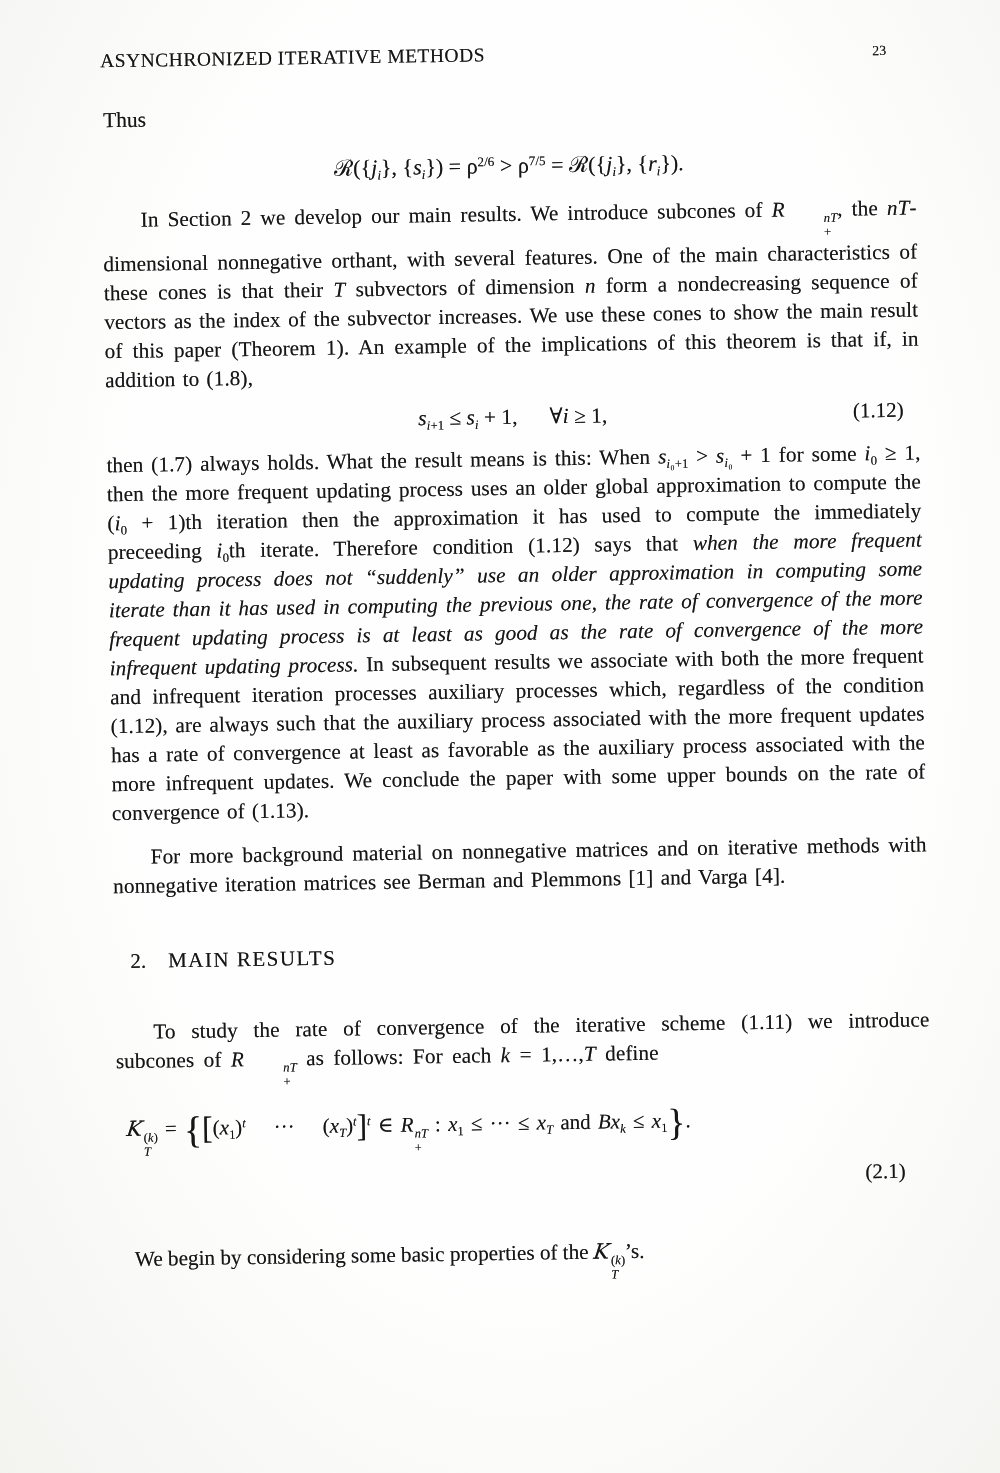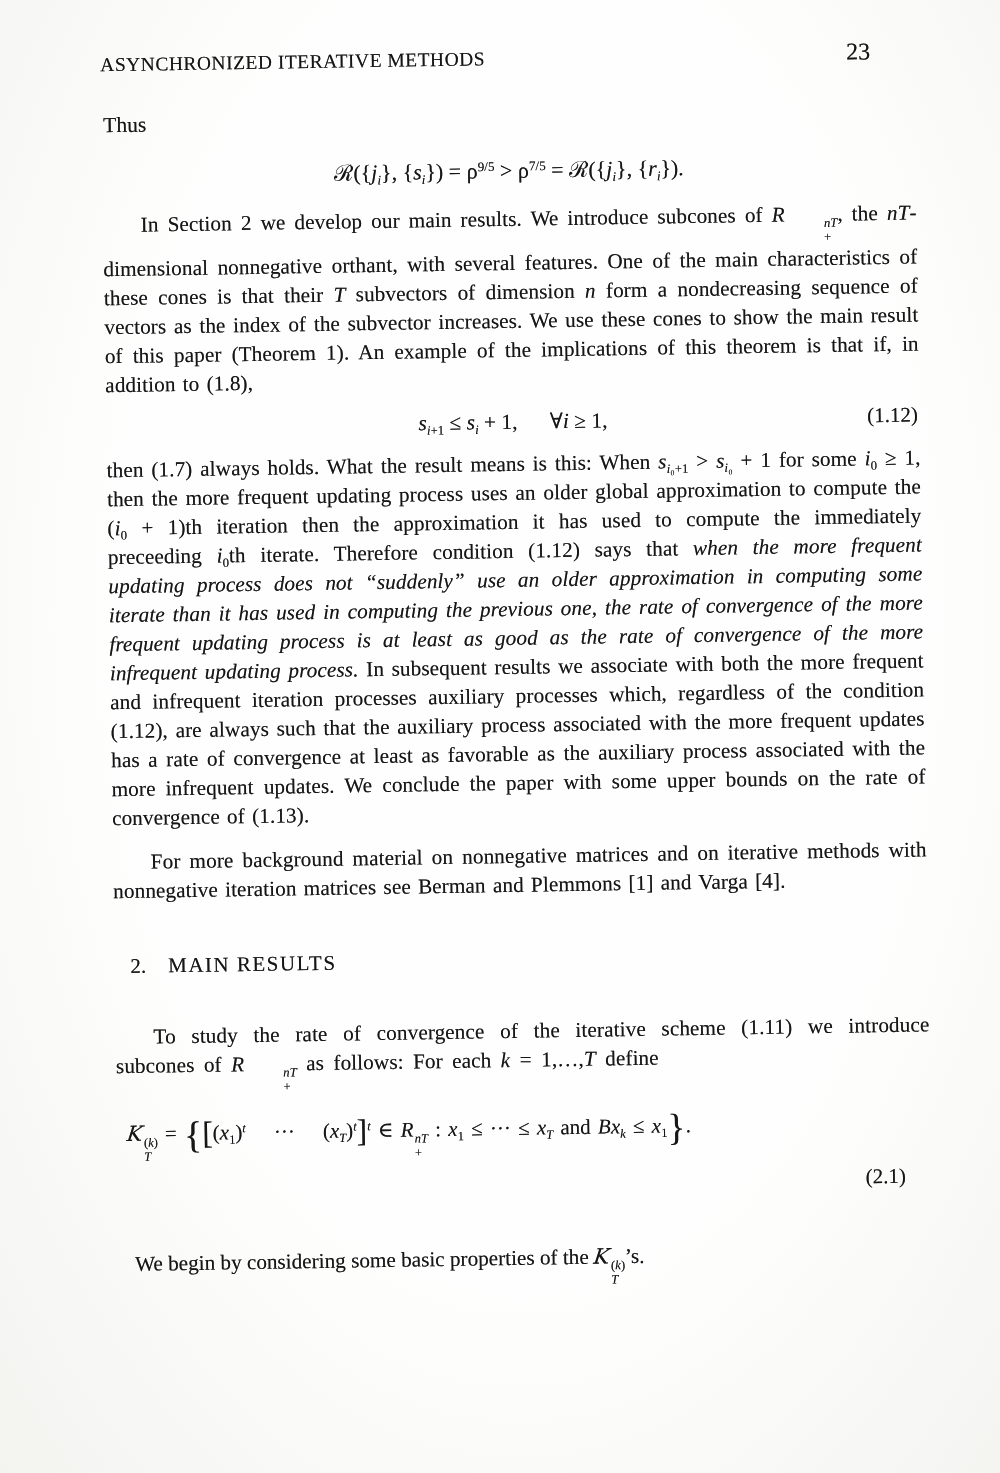--- a/index.html
+++ b/index.html
@@ -15,36 +15,36 @@
     position:absolute; inset:0;
     background: radial-gradient(ellipse at 52% 42%, rgba(255,255,255,.85) 55%, rgba(234,234,229,.45) 100%);
   }
   .content {
     position:absolute; left:100px; top:50px; width:814px;
     transform: rotate(-0.9deg); transform-origin: 20px 0;
     text-shadow: 0 0 0.35px rgba(22,22,22,.6);
   }
   header { display:flex; justify-content:space-between; align-items:baseline; }
   .rh { font-size:19.5px; letter-spacing:.5px; }
-  .pn { font-size:24px; margin-right:44px; }
+  .pn { font-size:14px; margin-right:28px; }
 
   .lead { margin:36px 0 0 2px; font-size:21.5px; }
 
   sub, sup { font-size:.6em; line-height:0; }
   sub { vertical-align:-.35em; }
   sup { vertical-align:.55em; }
 
   .eq { font-size:22px; text-align:center; margin-top:22px; }
 
   .para { margin-top:21px; font-size:21.2px; line-height:29px; text-align:justify; word-spacing:1.8px; letter-spacing:.1px; }
   .para.flow { margin-top:15px; }
   .indent { text-indent:38px; }
 
   .eqrow { position:relative; margin-top:15px; font-size:21.5px; text-align:center; }
-  .eqrow .eqlabel { position:absolute; right:2px; top:0; font-size:21px; }
+  .eqrow .eqlabel { position:absolute; right:16px; top:0; font-size:21px; }
 
   h2 { margin:48px 0 0 16px; font-size:21px; font-weight:normal; }
   h2 .num { margin-right:22px; }
   h2 .sect-title { letter-spacing:1.5px; }
 
   .loose { word-spacing:4px; margin-top:44px; }
 
   .eq21 { margin-top:26px; font-size:21px; padding-left:10px; text-align:left; word-spacing:2px; }
   .eqlabel-line { text-align:right; padding-right:26px; margin-top:12px; font-size:21px; }
 
@@ -62,21 +62,21 @@
 <div class="page">
   <div class="content">
 
     <header>
       <span class="rh">ASYNCHRONIZED ITERATIVE METHODS</span>
       <span class="pn">23</span>
     </header>
 
     <p class="lead">Thus</p>
 
-    <div class="eq">ℛ({<i>j</i><sub><i>i</i></sub>}, {<i>s</i><sub><i>i</i></sub>}) = ρ<sup>9/5</sup> &gt; ρ<sup>7/5</sup> = ℛ({<i>j</i><sub><i>i</i></sub>}, {<i>r</i><sub><i>i</i></sub>}).</div>
+    <div class="eq">ℛ({<i>j</i><sub><i>i</i></sub>}, {<i>s</i><sub><i>i</i></sub>}) = ρ<sup>2/6</sup> &gt; ρ<sup>7/5</sup> = ℛ({<i>j</i><sub><i>i</i></sub>}, {<i>r</i><sub><i>i</i></sub>}).</div>
 
     <p class="para indent">In Section 2 we develop our main results. We introduce subcones of <i>R</i><span class="ss">
           <span><i>nT</i></span>
           <span>+</span>
         </span>, the <i>nT</i>-dimensional nonnegative orthant, with several features. One of the main characteristics of these cones is that their <i>T</i> subvectors of dimension <i>n</i> form a nondecreasing sequence of vectors as the index of the subvector increases. We use these cones to show the main result of this paper (Theorem 1). An example of the implications of this theorem is that if, in addition to (1.8),</p>
 
     <div class="eqrow">
       <span class="eqbody"><i>s</i><sub><i>i</i>+1</sub> ≤ <i>s</i><sub><i>i</i></sub> + 1,&nbsp;&nbsp;&nbsp;&nbsp;&nbsp;&nbsp;∀<i>i</i> ≥ 1,</span>
       <span class="eqlabel">(1.12)</span>
     </div>

